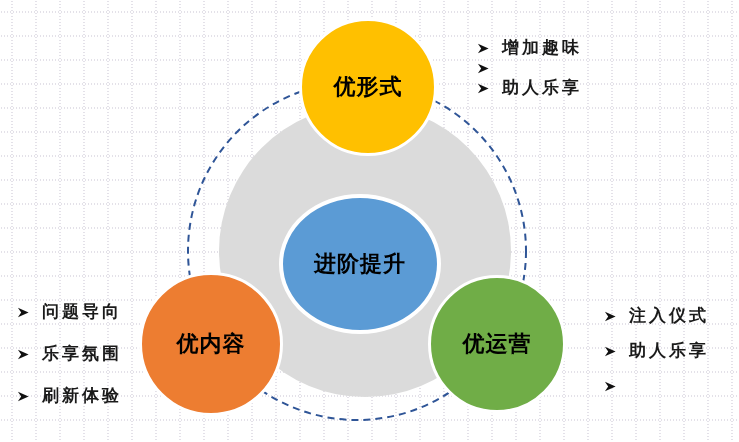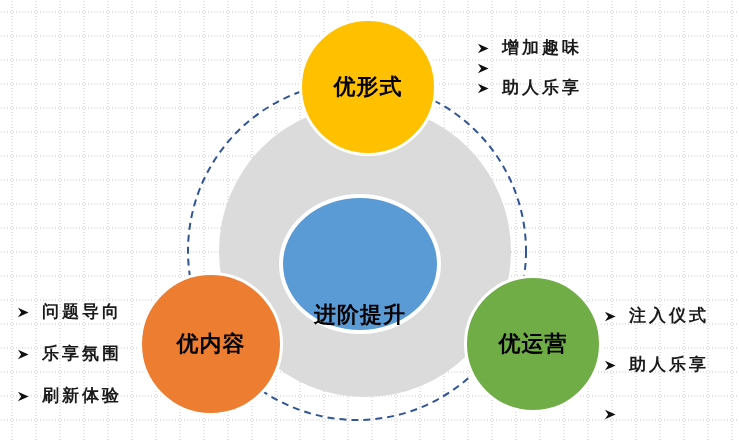--- a/index.html
+++ b/index.html
@@ -40,36 +40,36 @@
     justify-content: center;
     color: #000000;
     font-size: 22px;
     font-weight: bold;
     letter-spacing: 1px;
     z-index: 3;
     text-align: center;
   }
   .node-top    { left: 299px; top: 18px;  width: 138px; height: 138px; }
   .node-bleft  { left: 139px; top: 272px; width: 144px; height: 144px; }
-  .node-bright { left: 464px; top: 275px; width: 138px; height: 138px; }
+  .node-bright { left: 428px; top: 275px; width: 138px; height: 138px; }
   .node-center {
     left: 279px; top: 194px;
     width: 162px; height: 140px;
     border-width: 4px;
     z-index: 4;
   }
   .bullet-list {
     position: absolute;
     display: flex;
     flex-direction: column;
     z-index: 5;
   }
   .list-top-right { left: 477px; top: 38px;  }
   .list-left      { left: 17px;  top: 302px; gap: 22px; }
-  .list-right     { left: 604px; top: 306px; gap: 29px; }
+  .list-right     { left: 604px; top: 306px; gap: 15px; }
   .bullet-item {
     display: flex;
     align-items: center;
     gap: 12px;
     height: 20px;
   }
   .bullet-item .label {
     font-size: 17px;
     font-weight: bold;
     letter-spacing: 3px;
@@ -83,21 +83,21 @@
 <body>
 
 <div class="canvas">
 
   <div class="bg-circle" style="background-color: rgb(219, 219, 219);"></div>
 
   <svg class="dashed-svg" viewBox="0 0 739 442" xmlns="http://www.w3.org/2000/svg">
     <circle cx="357" cy="251" r="169" fill="none" stroke-width="2" stroke-dasharray="7 5" stroke="#2F5597"></circle>
   </svg>
 
-  <div class="node node-center" style="background-color: rgb(91, 155, 213); align-items: flex-end;">
+  <div class="node node-center" style="background-color: rgb(91, 155, 213);">
     <span>进阶提升</span>
   </div>
 
   <div class="node node-top" style="background-color: rgb(255, 192, 0);">
     <span>优形式</span>
   </div>
 
   <div class="node node-bleft" style="background-color: rgb(237, 125, 49);">
     <span>优内容</span>
   </div>

